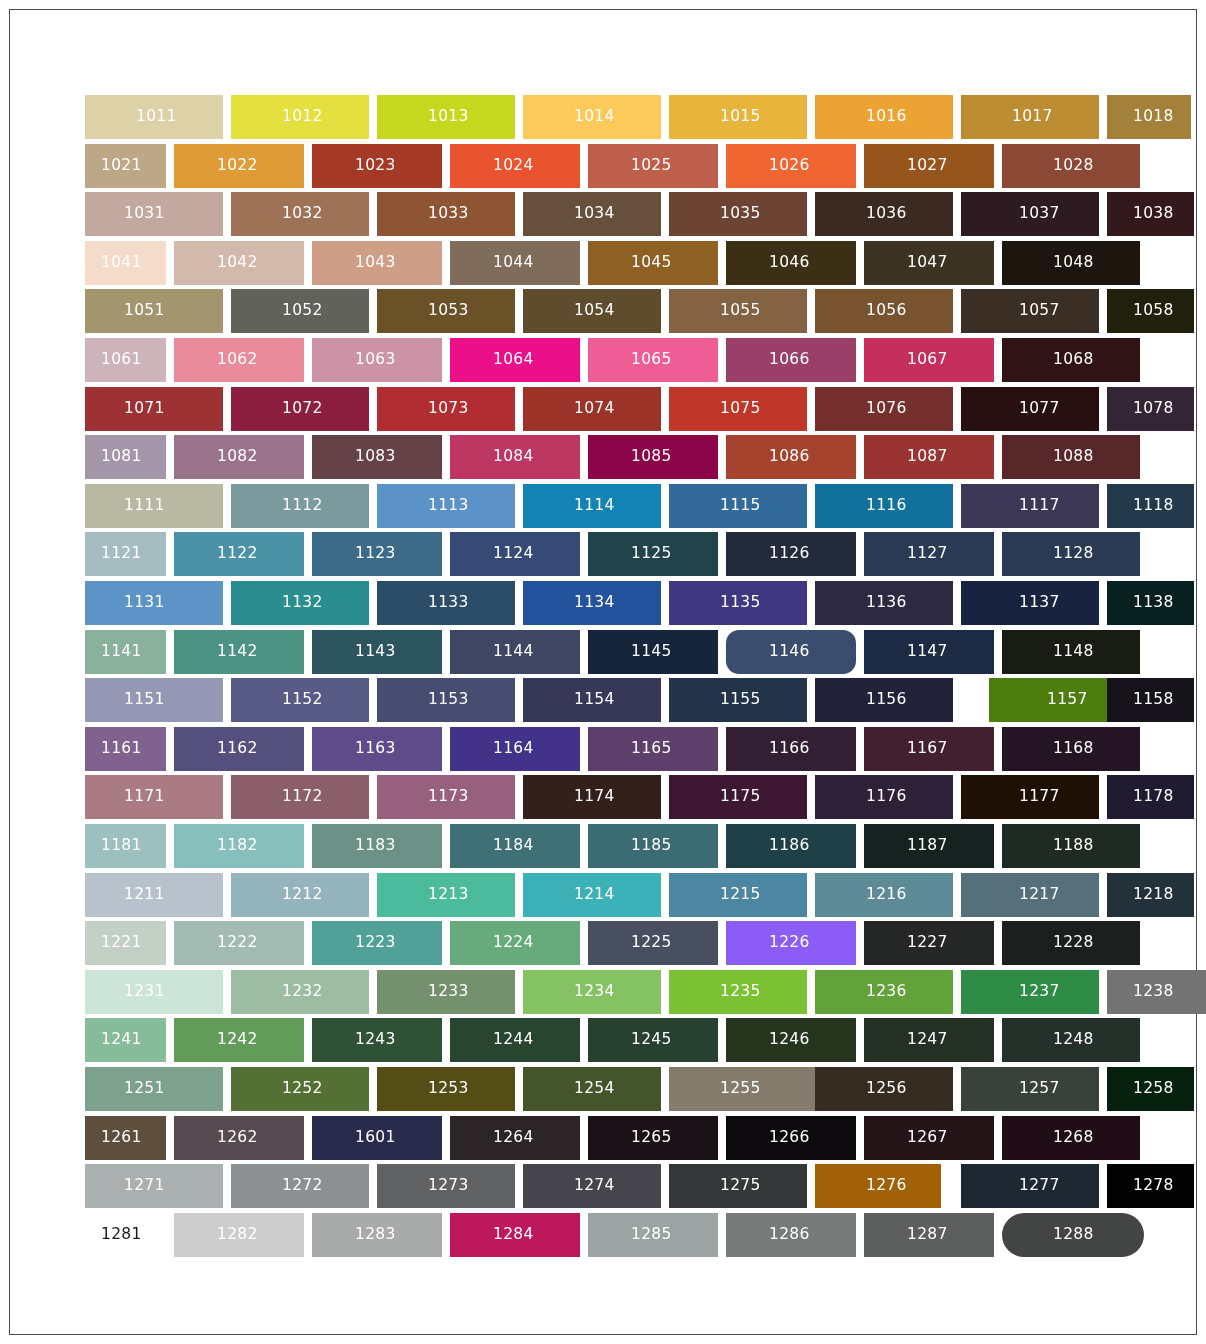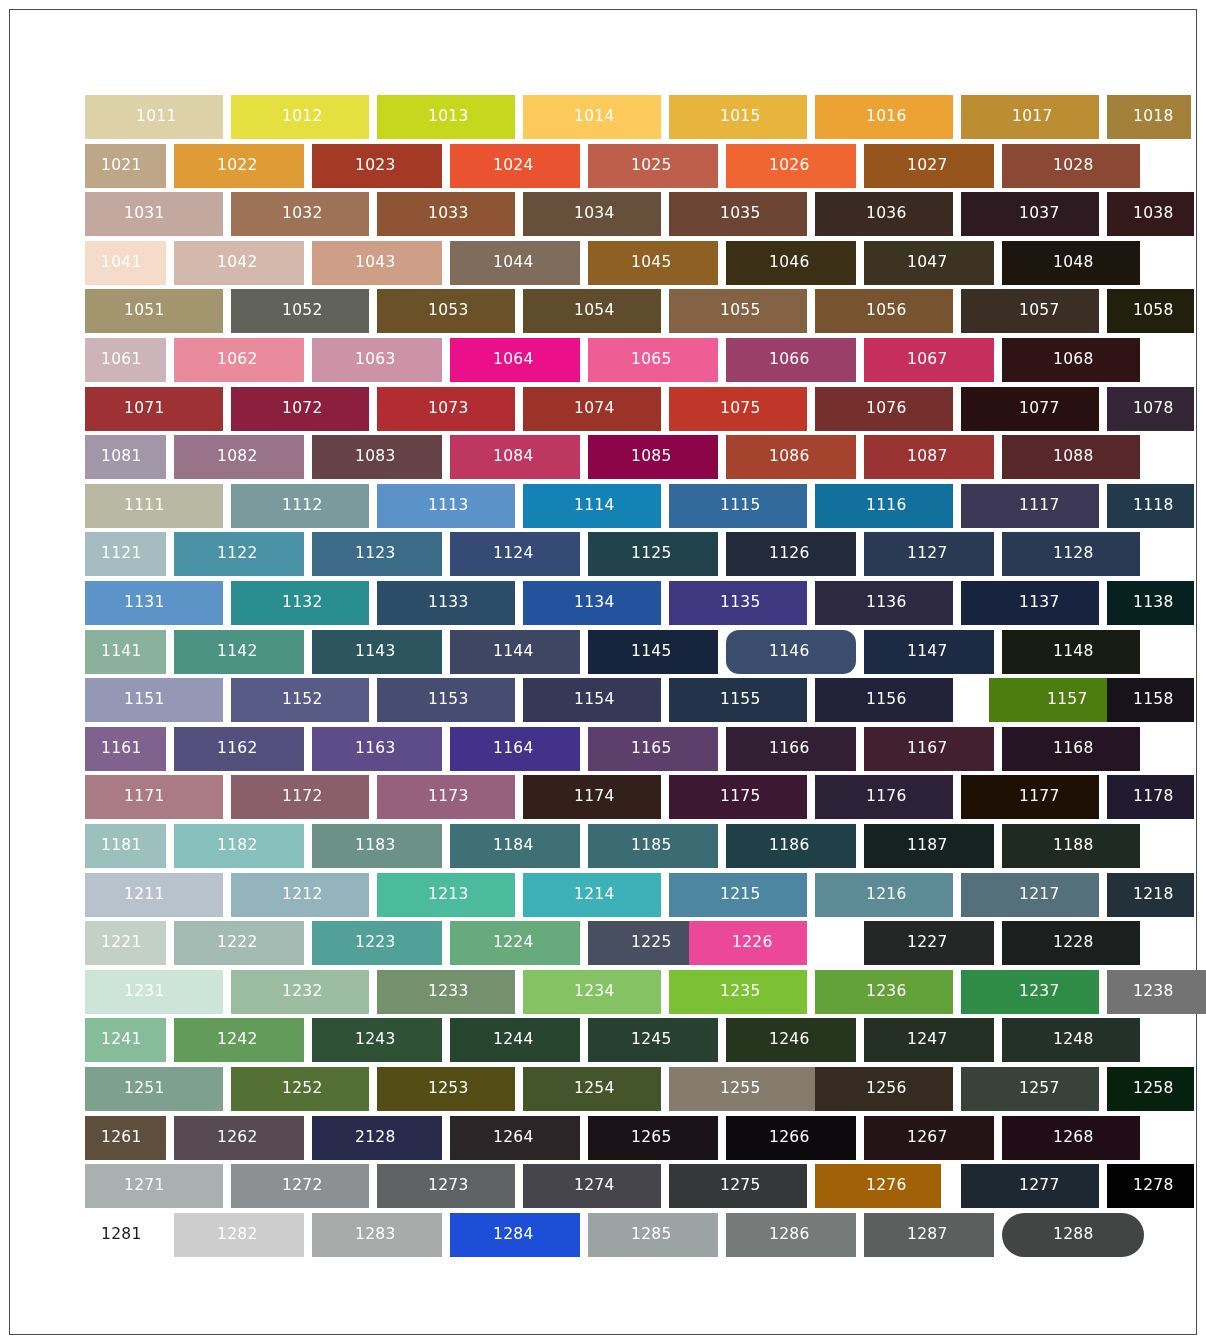--- a/index.html
+++ b/index.html
@@ -524,21 +524,21 @@
         </div>
         <div class="swatch" style="left: 227px; width: 130px; background: rgb(81, 161, 152);">
           <span class="swatch-label" style="left: 43px;">1223</span>
         </div>
         <div class="swatch" style="left: 365px; width: 130px; background: rgb(103, 171, 124);">
           <span class="swatch-label" style="left: 43px;">1224</span>
         </div>
         <div class="swatch" style="left: 503px; width: 130px; background: rgb(71, 79, 97);">
           <span class="swatch-label" style="left: 43px;">1225</span>
         </div>
-        <div class="swatch" style="left: 604px; width: 118px; background: #ec4899;">
+        <div class="swatch" style="left: 641px; width: 130px; background: #8b5cf6;">
           <span class="swatch-label" style="left: 43px;">1226</span>
         </div>
         <div class="swatch" style="left: 779px; width: 130px; background: rgb(37, 38, 38);">
           <span class="swatch-label" style="left: 43px;">1227</span>
         </div>
         <div class="swatch" style="left: 917px; width: 138px; background: rgb(27, 31, 29);">
           <span class="swatch-label" style="left: 51px;">1228</span>
         </div>
       </div>
       <div class="swatch-row" style="top: 874.8px;">
@@ -620,21 +620,21 @@
         </div>
       </div>
       <div class="swatch-row" style="top: 1020.6px;">
         <div class="swatch" style="left: 0px; width: 81px; background: rgb(93, 79, 60);">
           <span class="swatch-label" style="left: 16px;">1261</span>
         </div>
         <div class="swatch" style="left: 89px; width: 130px; background: rgb(87, 74, 81);">
           <span class="swatch-label" style="left: 43px;">1262</span>
         </div>
         <div class="swatch" style="left: 227px; width: 130px; background: rgb(40, 43, 75);">
-          <span class="swatch-label" style="left: 43px;">2128</span>
+          <span class="swatch-label" style="left: 43px;">1601</span>
         </div>
         <div class="swatch" style="left: 365px; width: 130px; background: rgb(43, 37, 39);">
           <span class="swatch-label" style="left: 43px;">1264</span>
         </div>
         <div class="swatch" style="left: 503px; width: 130px; background: rgb(27, 18, 24);">
           <span class="swatch-label" style="left: 43px;">1265</span>
         </div>
         <div class="swatch" style="left: 641px; width: 130px; background: rgb(13, 10, 14);">
           <span class="swatch-label" style="left: 43px;">1266</span>
         </div>
@@ -674,21 +674,21 @@
       <div class="swatch-row" style="top: 1117.8px;">
         <div class="swatch" style="left: 0px; width: 81px; background: rgb(255, 255, 255);">
           <span class="swatch-label dark-text" style="left: 16px;">1281</span>
         </div>
         <div class="swatch" style="left: 89px; width: 130px; background: rgb(205, 205, 205);">
           <span class="swatch-label" style="left: 43px;">1282</span>
         </div>
         <div class="swatch" style="left: 227px; width: 130px; background: rgb(169, 171, 170);">
           <span class="swatch-label" style="left: 43px;">1283</span>
         </div>
-        <div class="swatch" style="left: 365px; width: 130px; background: #1d4ed8;">
+        <div class="swatch" style="left: 365px; width: 130px; background: #be185d;">
           <span class="swatch-label" style="left: 43px;">1284</span>
         </div>
         <div class="swatch" style="left: 503px; width: 130px; background: rgb(155, 163, 163);">
           <span class="swatch-label" style="left: 43px;">1285</span>
         </div>
         <div class="swatch" style="left: 641px; width: 130px; background: rgb(118, 122, 120);">
           <span class="swatch-label" style="left: 43px;">1286</span>
         </div>
         <div class="swatch" style="left: 779px; width: 130px; background: rgb(93, 95, 94);">
           <span class="swatch-label" style="left: 43px;">1287</span>

